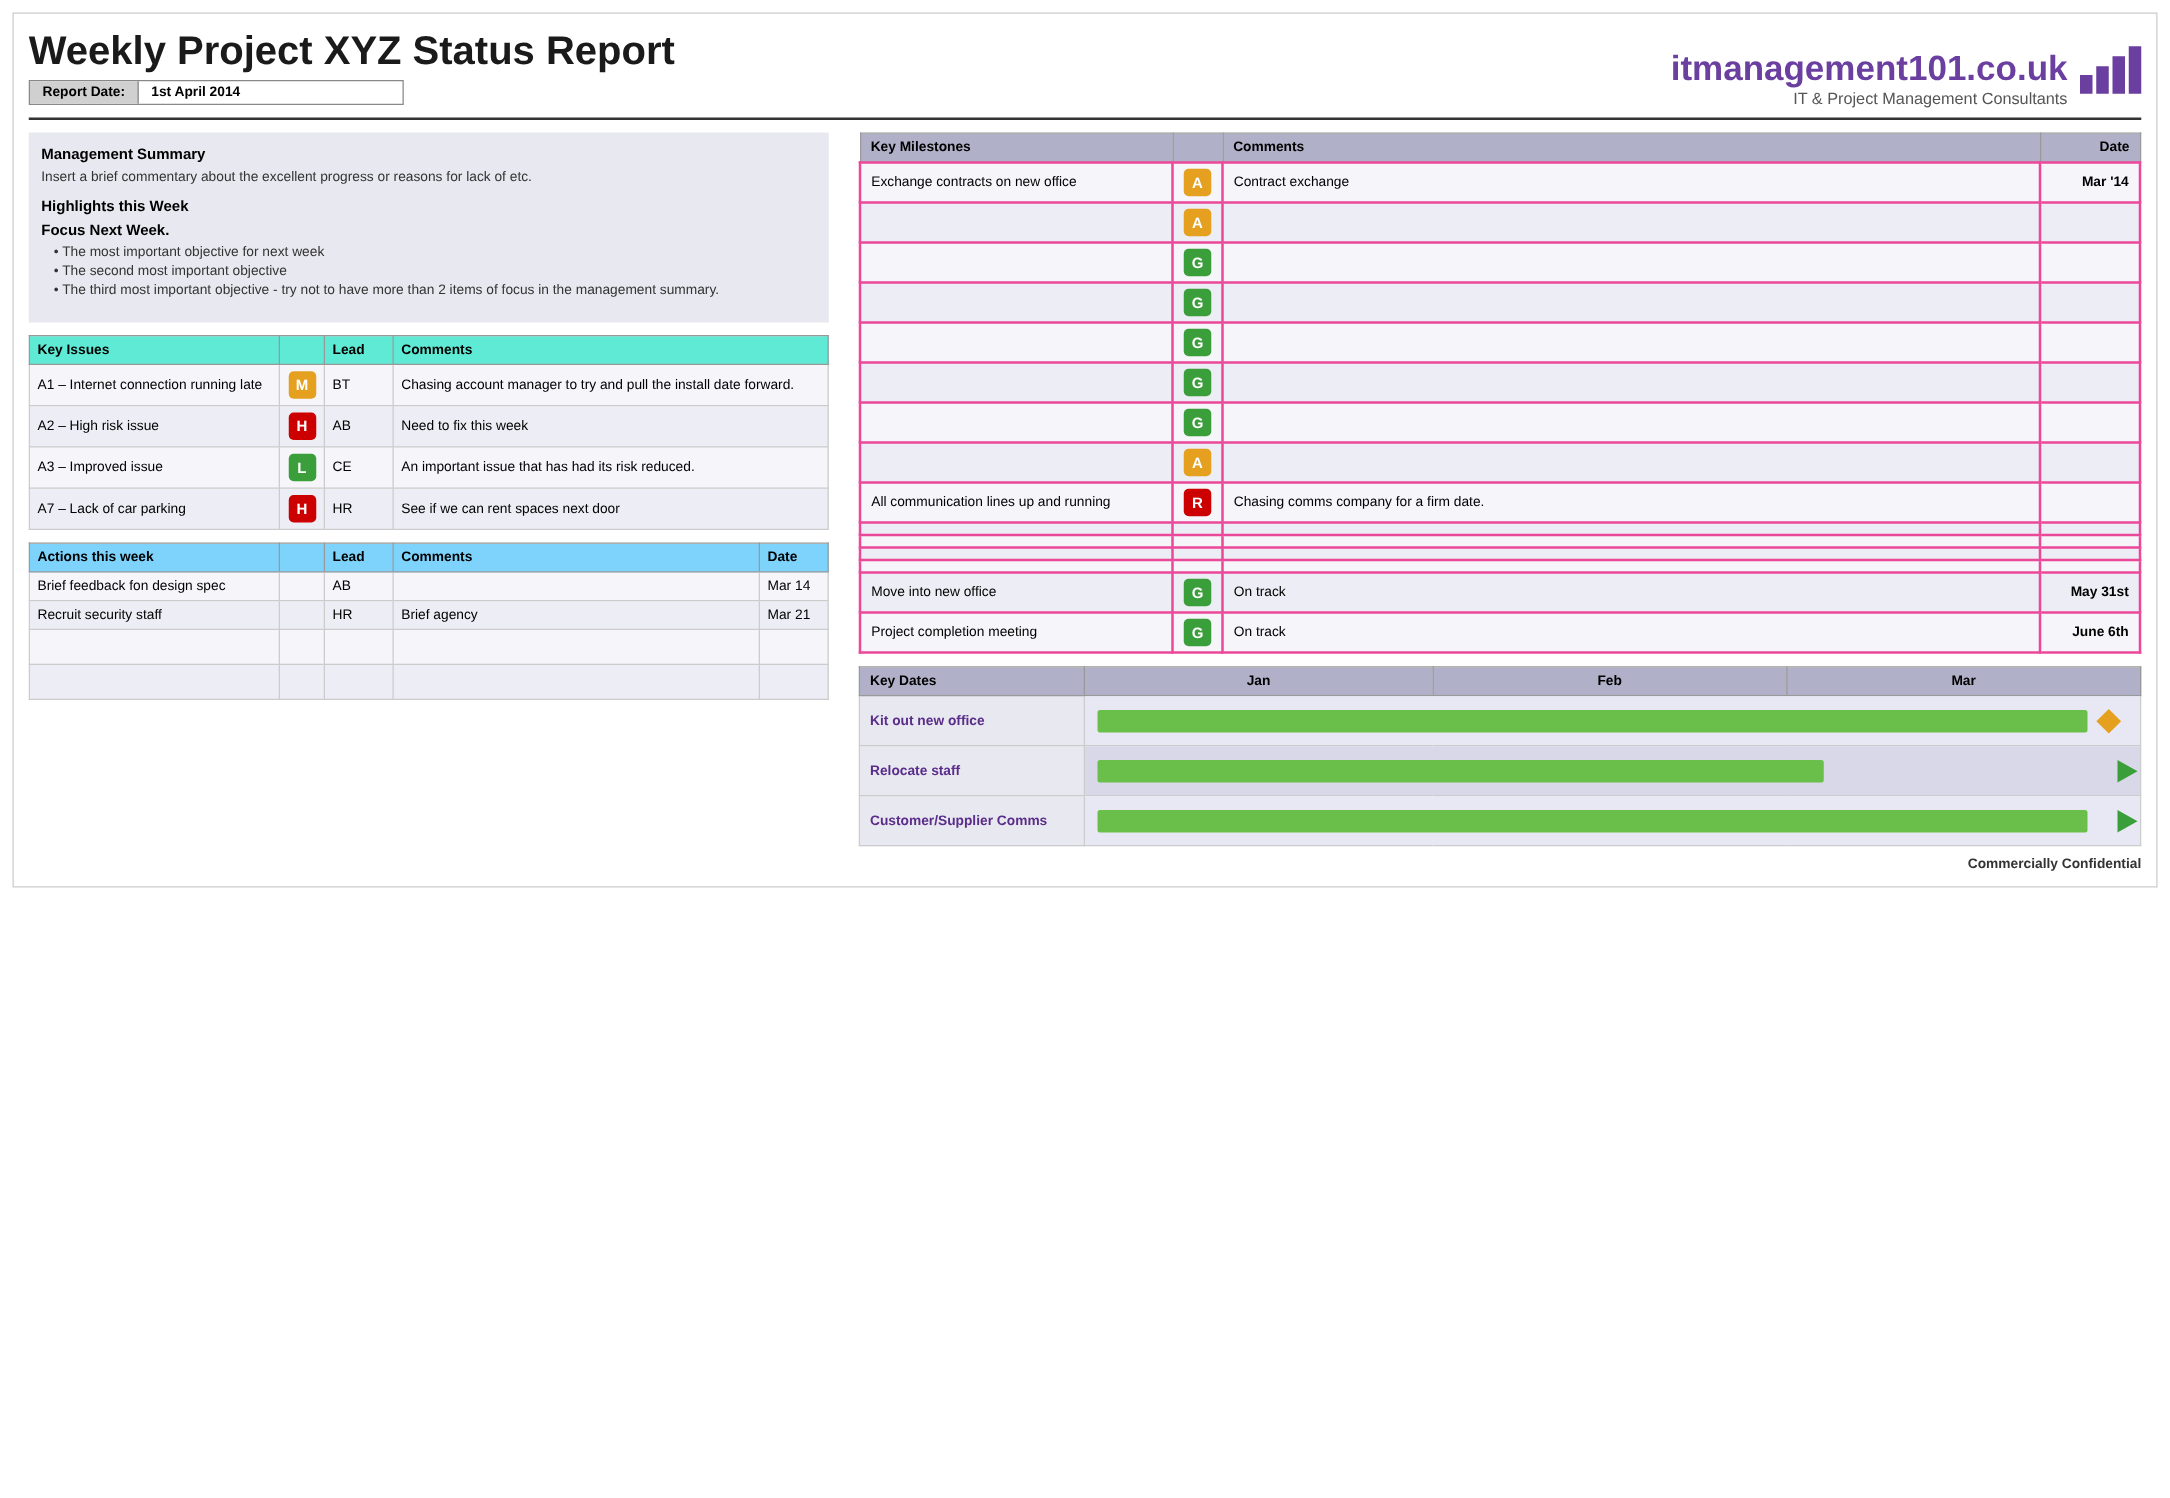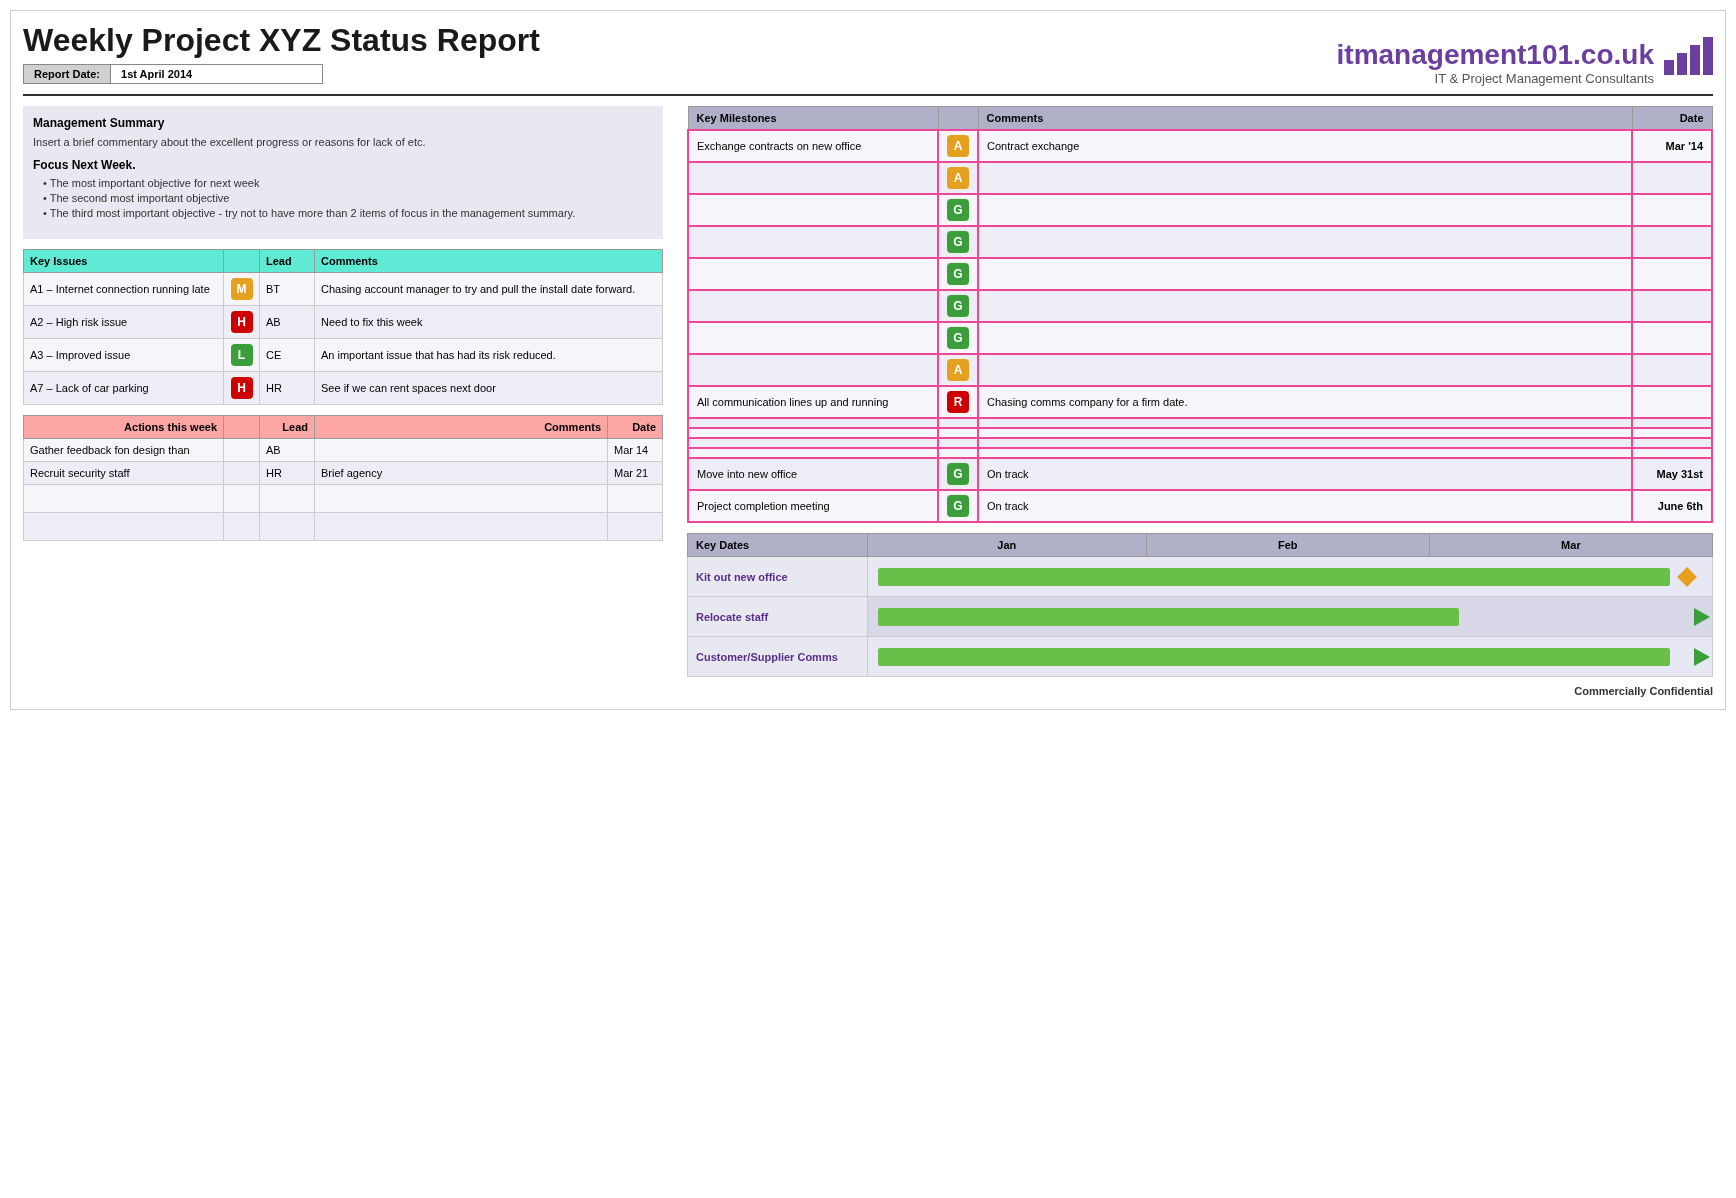--- a/index.html
+++ b/index.html
@@ -166,26 +166,26 @@
     .badge-amber { background: #e6a020; }
     .badge-red { background: #cc0000; }
     .badge-green { background: #3a9e3a; }
 
     
     .actions-table {
       width: 100%;
       border-collapse: collapse;
     }
     .actions-table th {
-      background: #fca5a5;
+      background: #7dd3fc;
       padding: 5px 6px;
       font-weight: bold;
       font-size: 11px;
       border: 1px solid #999;
-      text-align: right;
+      text-align: left;
     }
     .actions-table td {
       padding: 5px 6px;
       font-size: 11px;
       border: 1px solid #ccc;
       vertical-align: middle;
     }
     .actions-table tr:nth-child(even) td {
       background: #ededf5;
     }
@@ -318,20 +318,21 @@
     </div>
   </div>
 
   <div class="main-content">
 
     <div class="left-panel">
 
       <div class="mgmt-summary">
         <h3>Management Summary</h3>
         <p>Insert a brief commentary about the excellent  progress or reasons for lack of etc.</p>
+        <h4>Highlights this Week</h4>
         <h4>Focus Next Week.</h4>
         <ul>
           <li>The most important objective for next week</li>
           <li>The second most important objective</li>
           <li>The third most important objective  - try not to have more than 2 items of focus in the management summary.</li>
         </ul>
       </div>
 
       <table class="section-table">
         <thead>
@@ -383,21 +384,21 @@
           <tr>
             <th style="width:200px;">Actions this week</th>
             <th style="width:36px;"></th>
             <th style="width:55px;">Lead</th>
             <th>Comments</th>
             <th style="width:55px;">Date</th>
           </tr>
         </thead>
         <tbody id="actions-body">
         <tr>
-      <td>Gather feedback fon design than</td>
+      <td>Brief feedback fon design spec</td>
       <td></td>
       <td>AB</td>
       <td></td>
       <td>Mar 14</td>
     </tr>
             <tr>
       <td>Recruit security staff</td>
       <td></td>
       <td>HR</td>
       <td>Brief agency</td>

